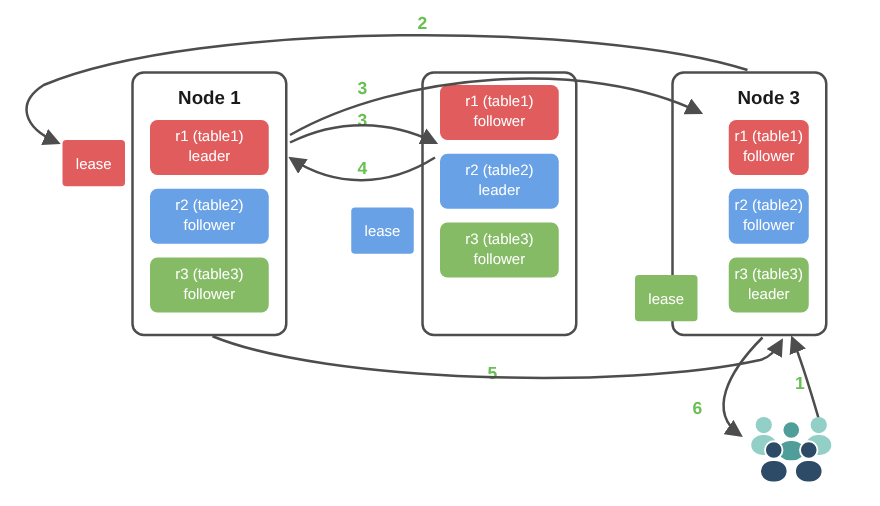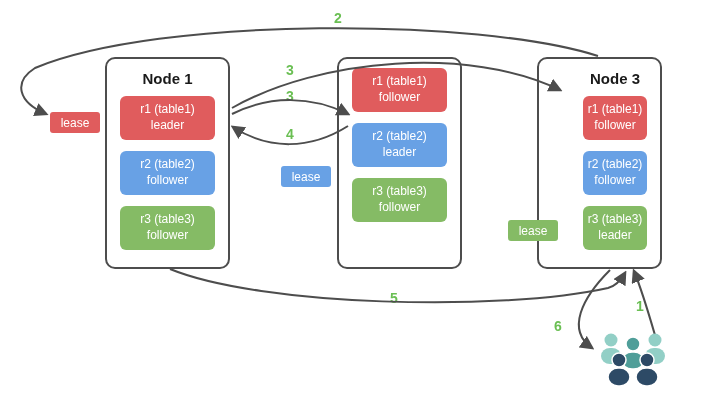--- a/index.html
+++ b/index.html
@@ -10,21 +10,21 @@
   .node { position:absolute; width:125px; height:212px; border:2px solid #4d4d4d;
           border-radius:10px; background:#ffffff; }
   .node-1 { left:105px; top:57px; }
   .node-2 { left:337px; top:57px; }
   .node-3 { left:537px; top:57px;padding-left:31px; }
   .node-title { margin-top:11px; text-align:center; font-weight:700; font-size:15px; color:#1a1a1a; }
   .replicas { display:flex; flex-direction:column; gap:11px; padding:9px 13px 0 13px;justify-content:space-between; }
   .replica { height:44px; border-radius:6px; color:#ffffff; display:flex; flex-direction:column;
              align-items:center; justify-content:center; font-size:12px; line-height:1.3; text-align:center; }
 
-  .lease { position:absolute; width:50px; height:21px; border-radius:3px; color:#ffffff;
+  .lease { position:absolute; width:50px; height:37px; border-radius:3px; color:#ffffff;
            font-size:12px; display:flex; align-items:center; justify-content:center; }
   .lease-1 { left:50px;  top:112px; }
   .lease-2 { left:281px; top:166px; }
   .lease-3 { left:508px; top:220px; }
 
   .step-label { position:absolute; font-weight:700; font-size:14px; }
   .step-2  { left:334px; top:10px; }
   .step-3a { left:286px; top:62px; }
   .step-3b { left:286px; top:88px; }
   .step-4  { left:286px; top:126px; }

